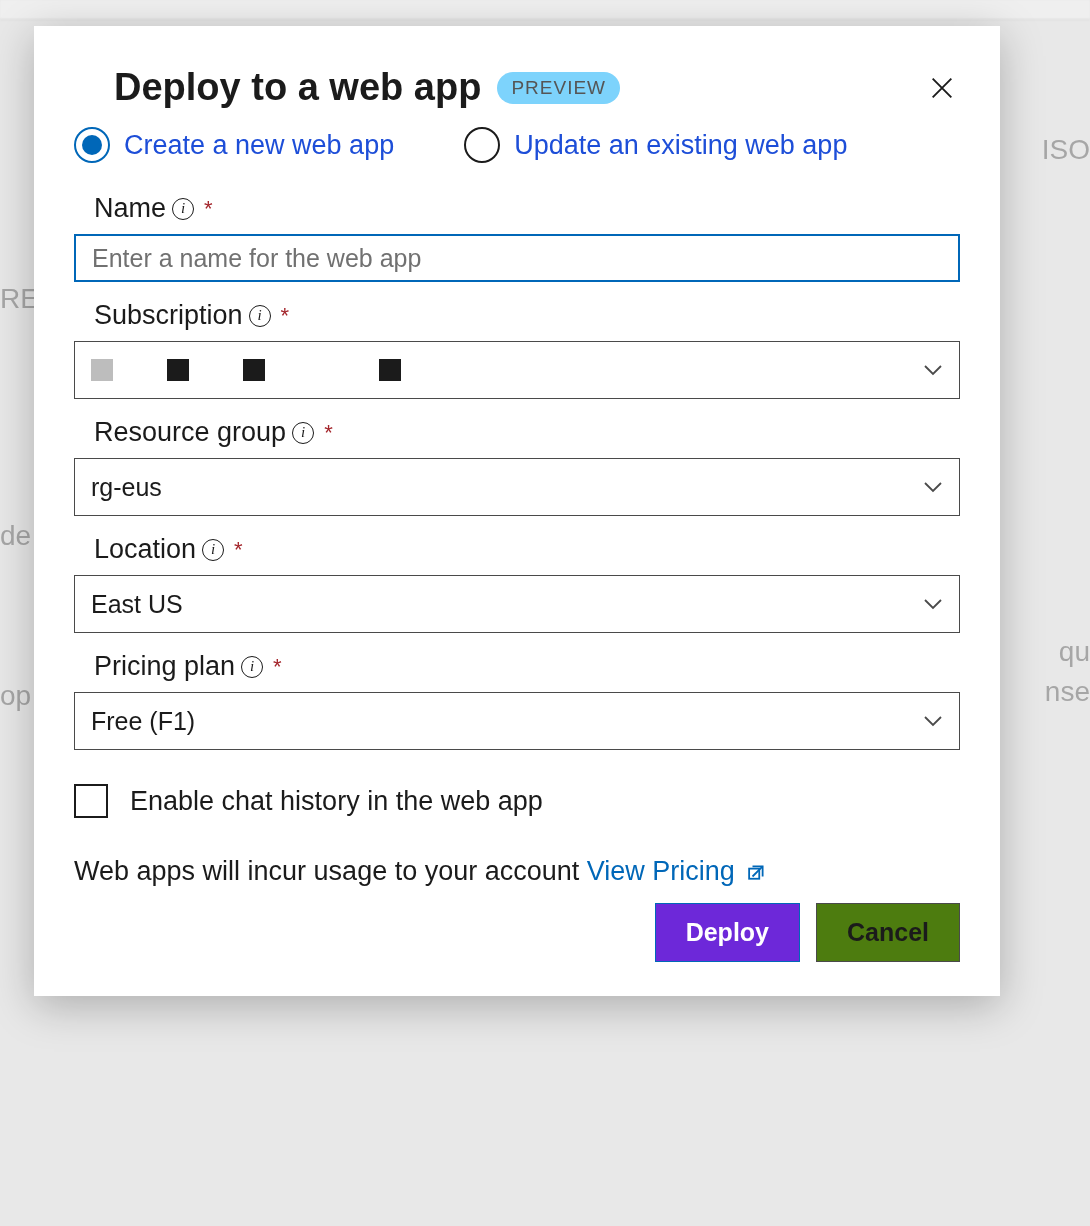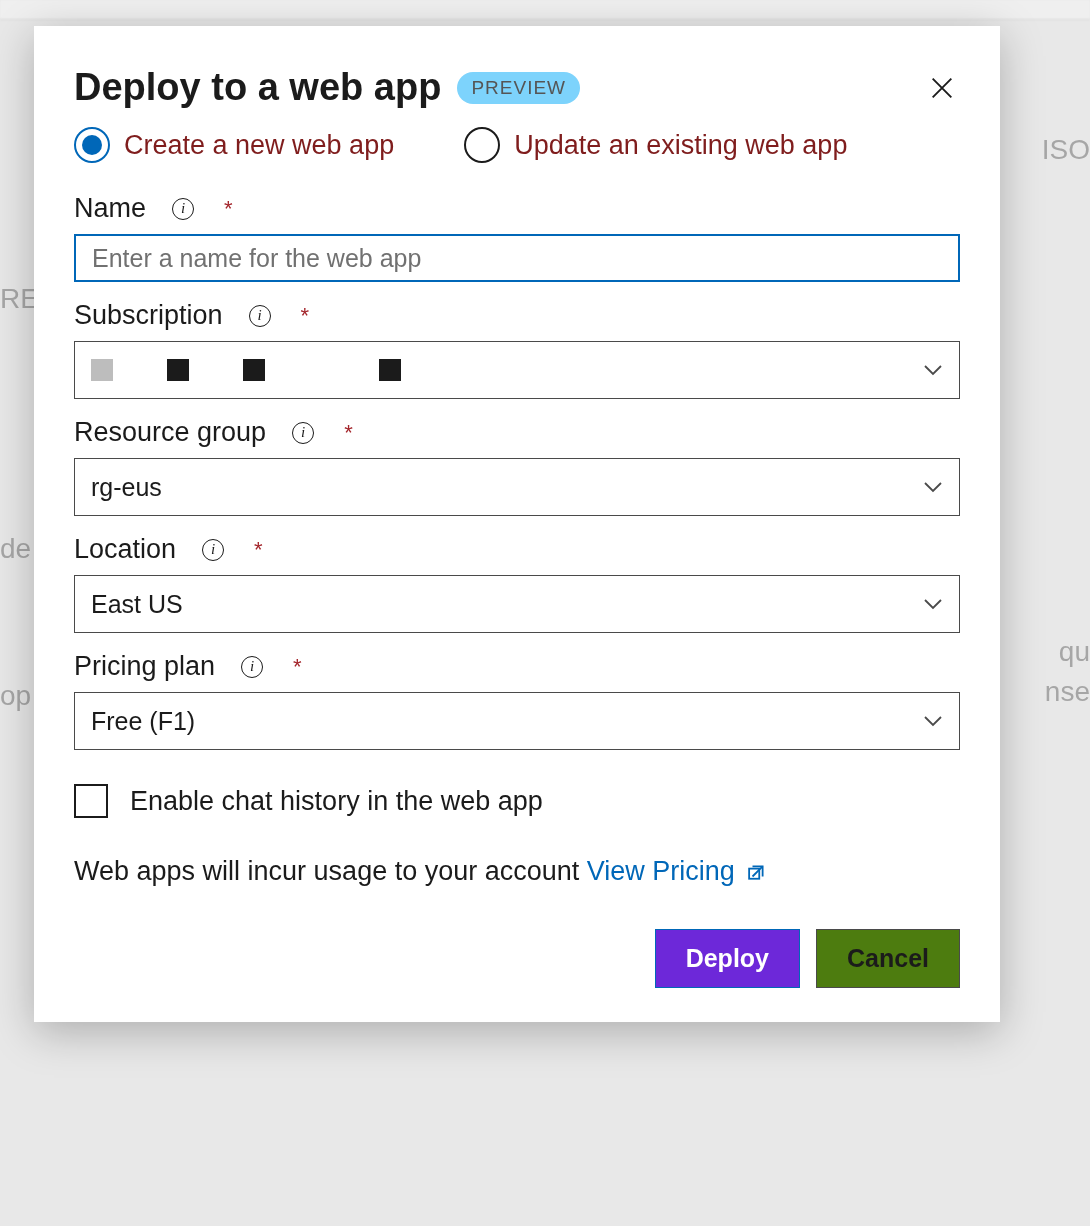--- a/index.html
+++ b/index.html
@@ -34,20 +34,21 @@
     width: 966px;
     background: #fff;
     box-shadow: 0 10px 40px rgba(0,0,0,0.25);
     padding: 40px 40px 34px 40px;
   }
   .dialog-header {
     display: flex;
     align-items: flex-start;
     justify-content: space-between;
     margin-bottom: 18px;
+    margin-left: 40px;
   }
   .title-row {
     display: flex;
     align-items: center;
     gap: 16px;
   }
   .dialog-title {
     font-size: 38px;
     font-weight: 600;
     color: #1b1b1b;
@@ -101,30 +102,31 @@
   .radio-outer.selected {
     border-color: #0067b8;
   }
   .radio-inner {
     width: 20px; height: 20px;
     background: #0067b8;
     border-radius: 50%;
   }
   .radio-label {
     font-size: 27px;
-    color: #7f1d1d;
+    color: #1d4ed8;
   }
   .field-group {
     margin-bottom: 18px;
   }
   .field-label-row {
     display: flex;
     align-items: center;
-    gap: 26px;
+    gap: 6px;
     margin-bottom: 10px;
+    margin-left: 20px;
   }
   .field-label {
     font-size: 27px;
     color: #1b1b1b;
   }
   .info-icon {
     width: 22px; height: 22px;
     border: 1.8px solid #1b1b1b;
     border-radius: 50%;
     display: inline-flex;
@@ -193,21 +195,21 @@
     cursor: pointer;
     flex-shrink: 0;
   }
   .checkbox-label {
     font-size: 27px;
     color: #1b1b1b;
   }
   .pricing-note {
     font-size: 27px;
     color: #1b1b1b;
-    margin-bottom: 42px;
+    margin-bottom: 16px;
   }
   .pricing-note a {
     color: #0067b8;
     text-decoration: none;
   }
   .ext-icon {
     display: inline-block;
     width: 18px; height: 18px;
     margin-left: 6px;
     vertical-align: -1px;
@@ -230,21 +232,21 @@
     background: #6d28d9;
     border-color: #0067b8;
     color: #fff;
   }
 </style>
 </head>
 <body>
 
 <div class="bg-toolbar"></div>
 <span class="bg-frag" style="top:283px;left:0">REVI</span>
-<span class="bg-frag" style="top:533px;left:0">de</span>
+<span class="bg-frag" style="top:520px;left:0">de</span>
 <span class="bg-frag" style="top:680px;left:0">op</span>
 <span class="bg-frag" style="top:134px;right:0">ISO</span>
 <span class="bg-frag" style="top:636px;right:0">qu</span>
 <span class="bg-frag" style="top:676px;right:0">nse</span>
 
 <div class="dialog">
 
   <div class="dialog-header">
     <div class="title-row">
       <h1 class="dialog-title">Deploy to a web app</h1>

